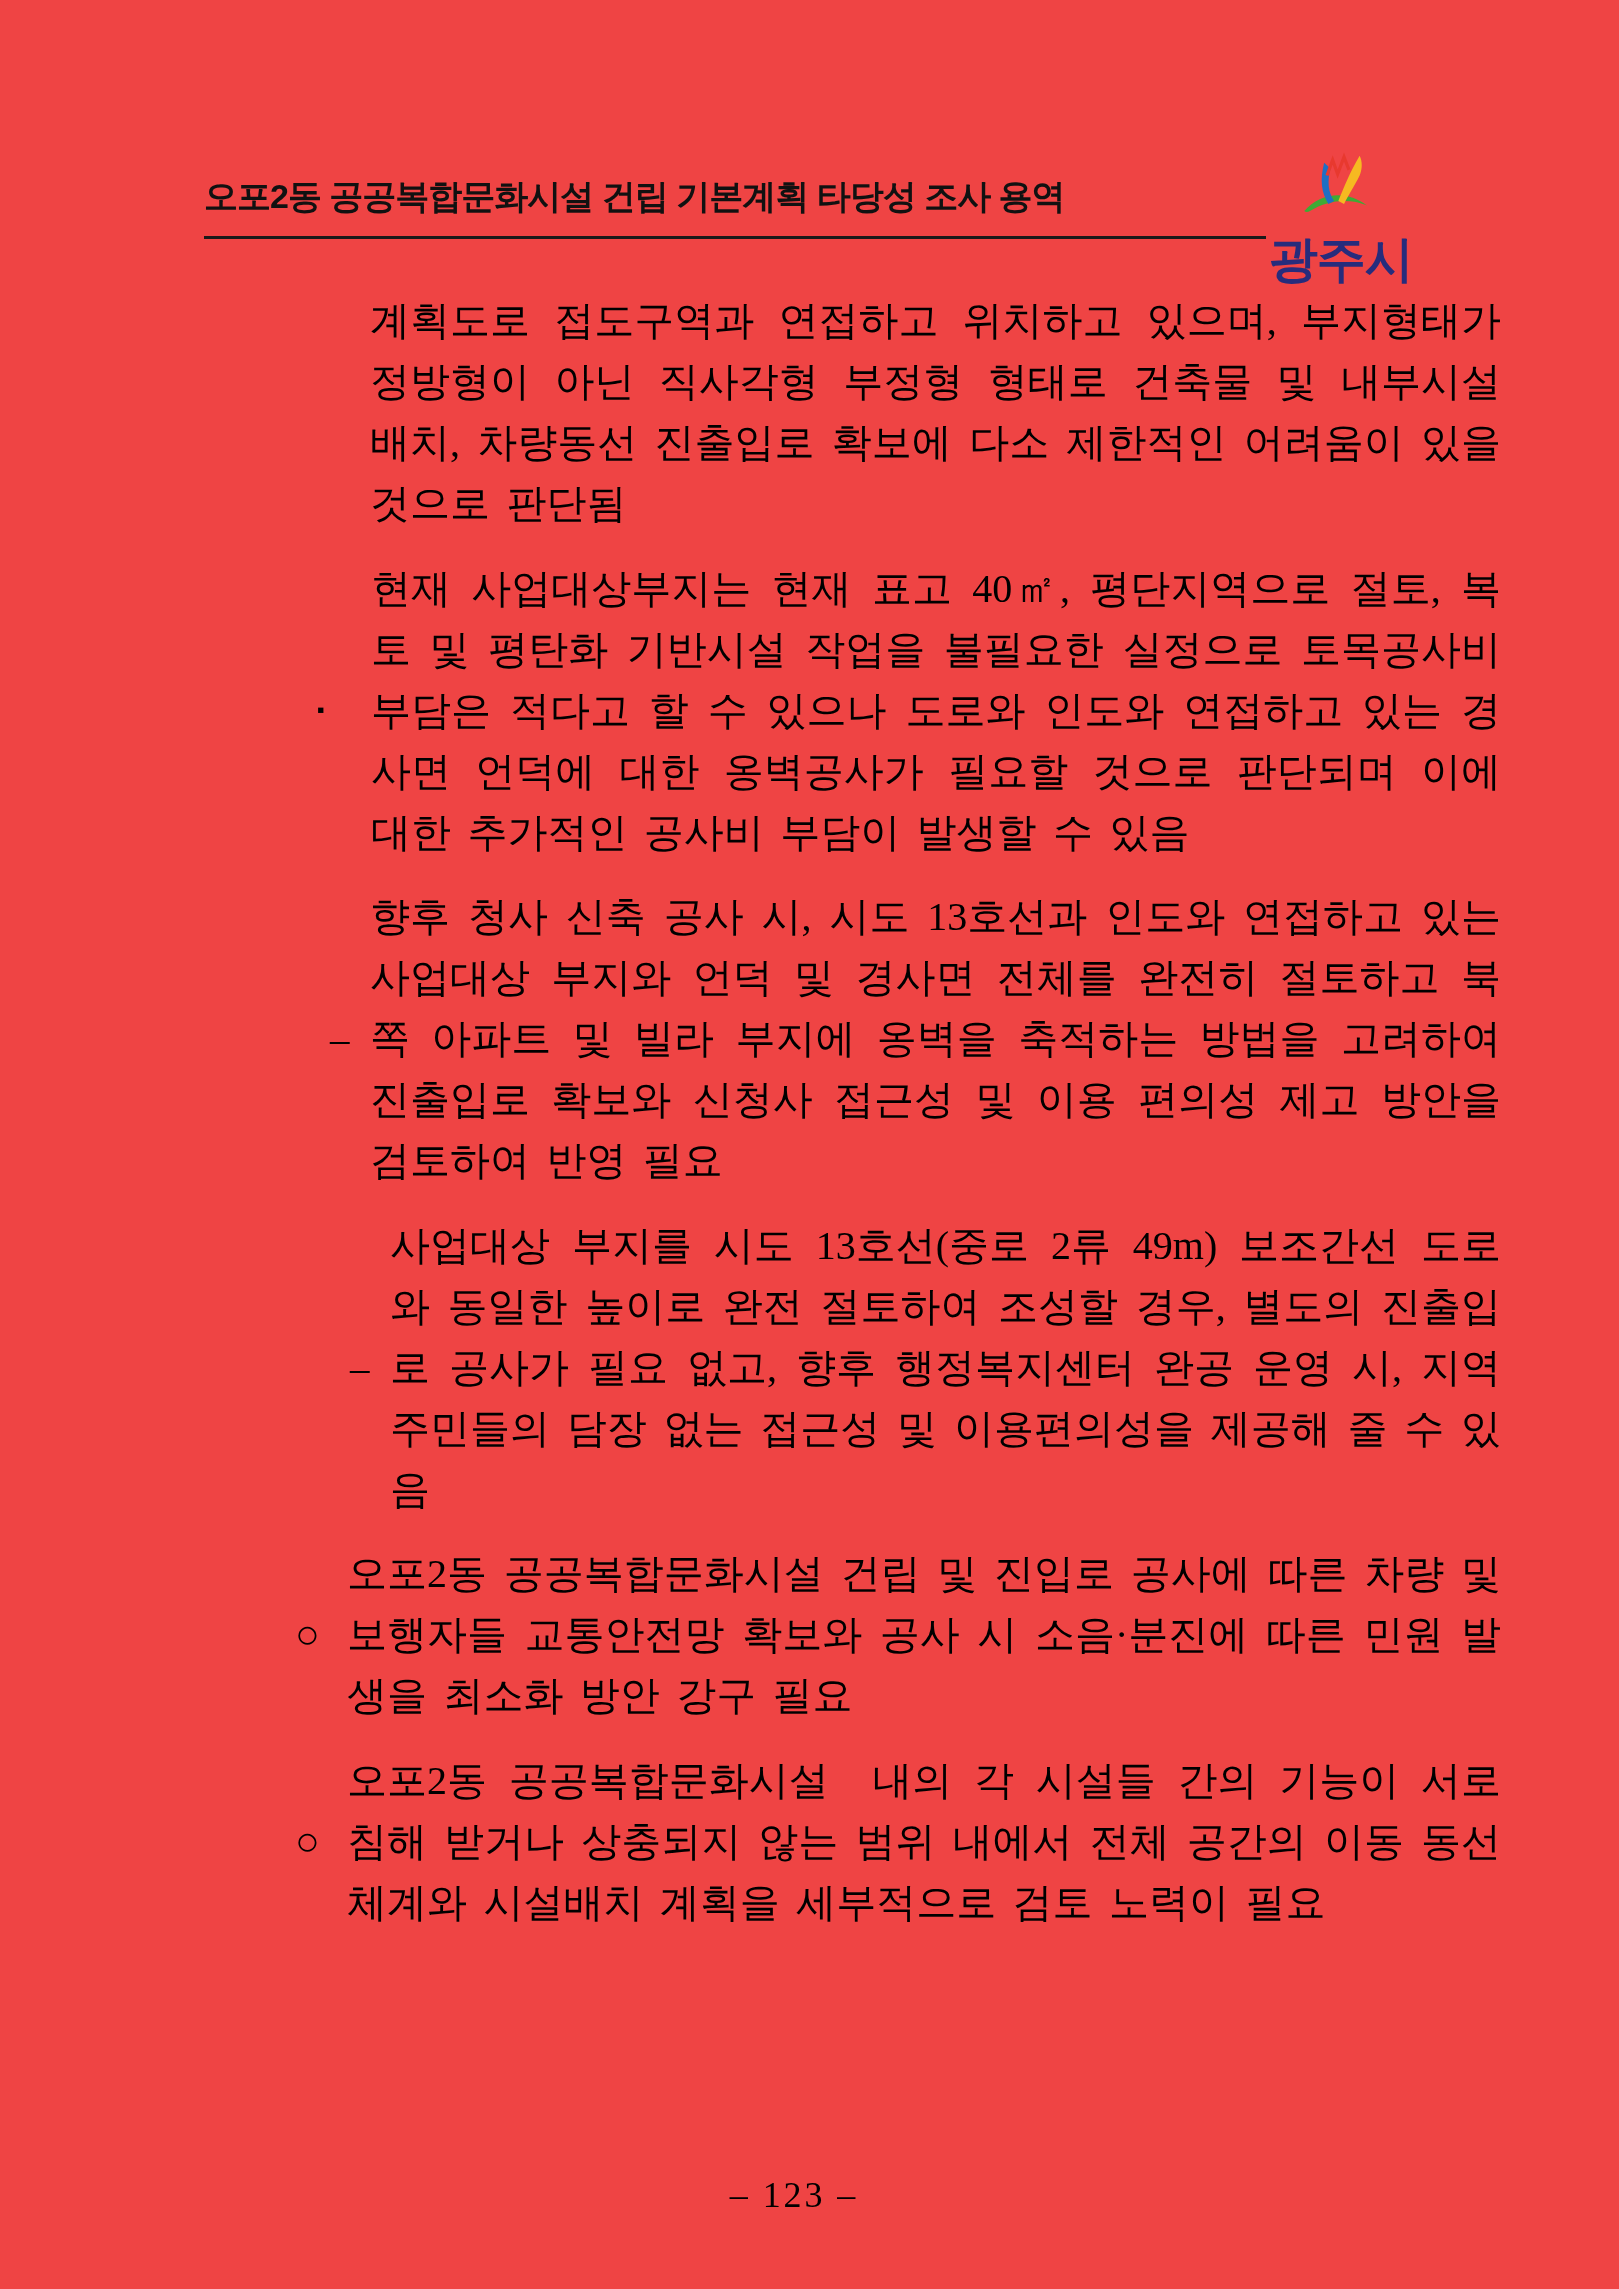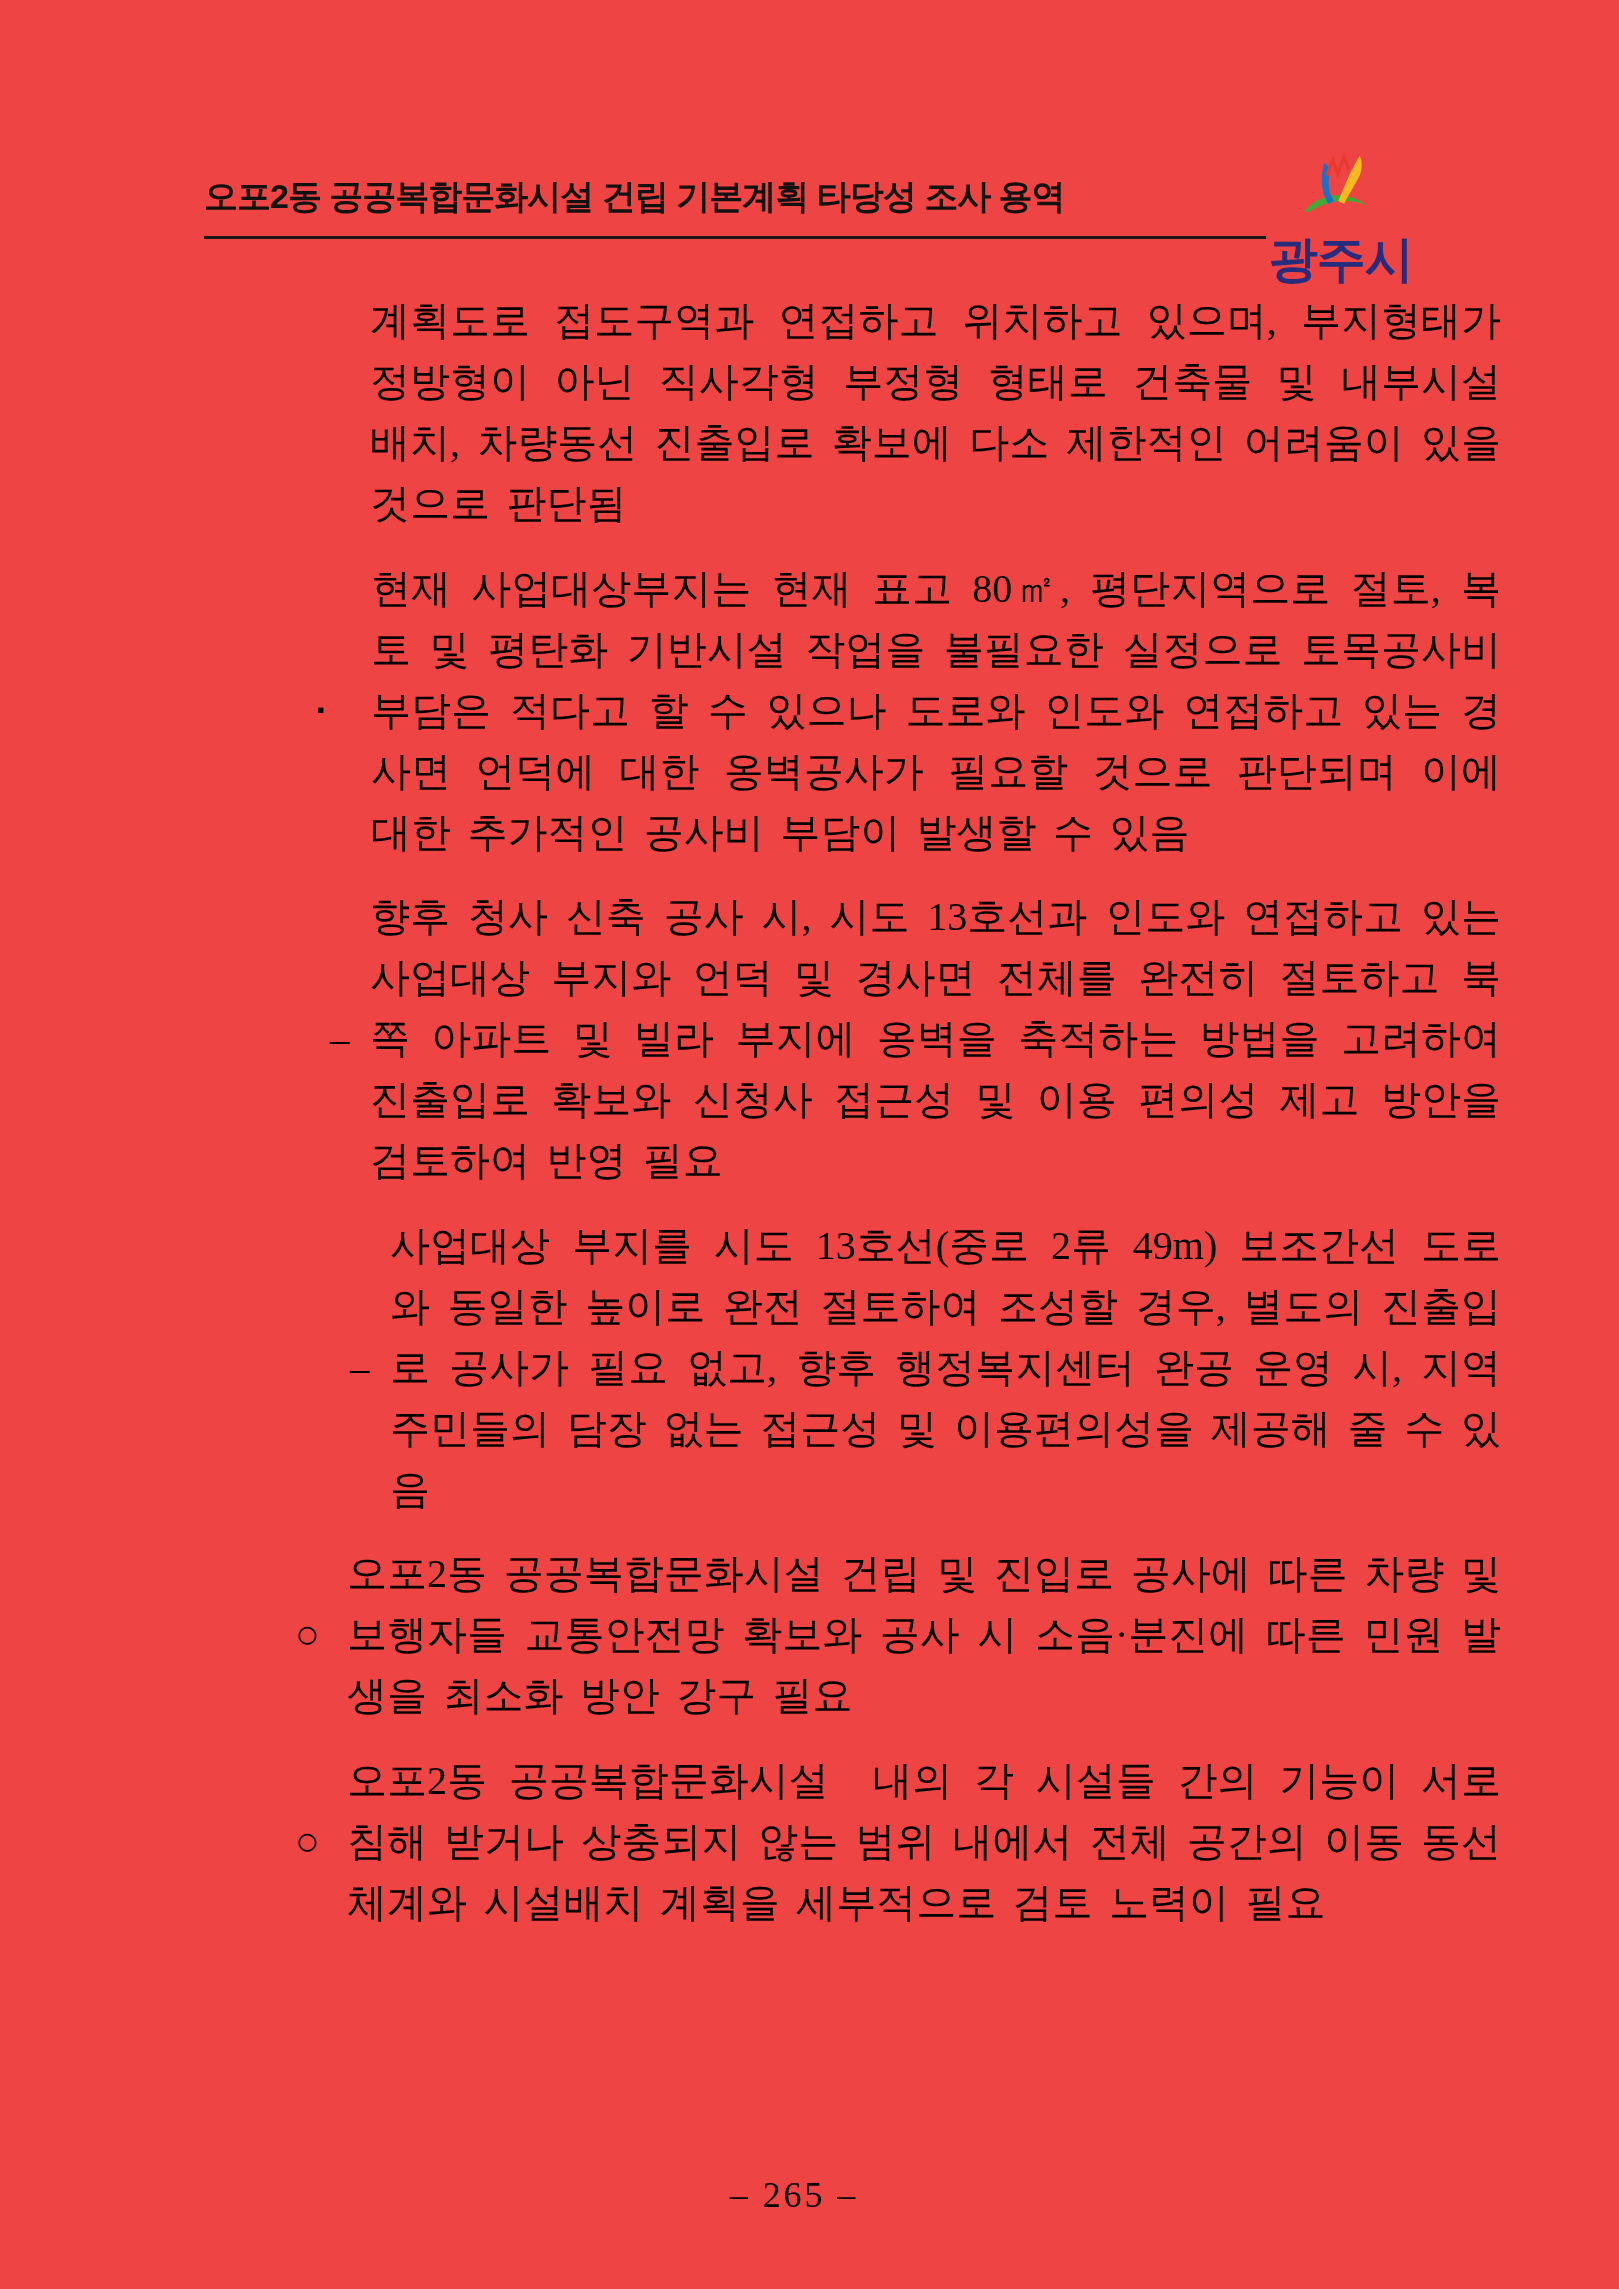--- a/index.html
+++ b/index.html
@@ -90,36 +90,36 @@
     </div>
   </div>
 
   <div class="content">
       <div class="para level-plain">
 
       <div class="ptext">계획도로 접도구역과 연접하고 위치하고 있으며, 부지형태가 정방형이 아닌 직사각형 부정형 형태로 건축물 및 내부시설 배치, 차량동선 진출입로 확보에 다소 제한적인 어려움이 있을 것으로 판단됨</div>
     </div>
       <div class="para level-square">
       <span class="bullet">▪</span>
-      <div class="ptext">현재 사업대상부지는 현재 표고 80㎡, 평단지역으로 절토, 복토 및 평탄화 기반시설 작업을 불필요한 실정으로 토목공사비 부담은 적다고 할 수 있으나 도로와 인도와 연접하고 있는 경사면 언덕에 대한 옹벽공사가 필요할 것으로 판단되며 이에 대한 추가적인 공사비 부담이 발생할 수 있음</div>
+      <div class="ptext">현재 사업대상부지는 현재 표고 40㎡, 평단지역으로 절토, 복토 및 평탄화 기반시설 작업을 불필요한 실정으로 토목공사비 부담은 적다고 할 수 있으나 도로와 인도와 연접하고 있는 경사면 언덕에 대한 옹벽공사가 필요할 것으로 판단되며 이에 대한 추가적인 공사비 부담이 발생할 수 있음</div>
     </div>
       <div class="para level-dash1">
       <span class="bullet">–</span>
       <div class="ptext">향후 청사 신축 공사 시, 시도 13호선과 인도와 연접하고 있는 사업대상 부지와 언덕 및 경사면 전체를 완전히 절토하고 북쪽 아파트 및 빌라 부지에 옹벽을 축적하는 방법을 고려하여 진출입로 확보와 신청사 접근성 및 이용 편의성 제고 방안을 검토하여 반영 필요</div>
     </div>
       <div class="para level-dash2">
       <span class="bullet">–</span>
       <div class="ptext">사업대상 부지를 시도 13호선(중로 2류 49m) 보조간선 도로와 동일한 높이로 완전 절토하여 조성할 경우, 별도의 진출입로 공사가 필요 없고, 향후 행정복지센터 완공 운영 시, 지역주민들의 담장 없는 접근성 및 이용편의성을 제공해 줄 수 있음</div>
     </div>
       <div class="para level-circle">
       <span class="bullet">○</span>
       <div class="ptext">오포2동 공공복합문화시설 건립 및 진입로 공사에 따른 차량 및 보행자들 교통안전망 확보와 공사 시 소음·분진에 따른 민원 발생을 최소화 방안 강구 필요</div>
     </div>
       <div class="para level-circle">
       <span class="bullet">○</span>
       <div class="ptext">오포2동 공공복합문화시설  내의 각 시설들 간의 기능이 서로 침해 받거나 상충되지 않는 범위 내에서 전체 공간의 이동 동선 체계와 시설배치 계획을 세부적으로 검토 노력이 필요</div>
     </div>
     </div>
 
-  <div class="footer">– 265 –</div>
+  <div class="footer">– 123 –</div>
 
 </div>
 
 
 </body></html>

